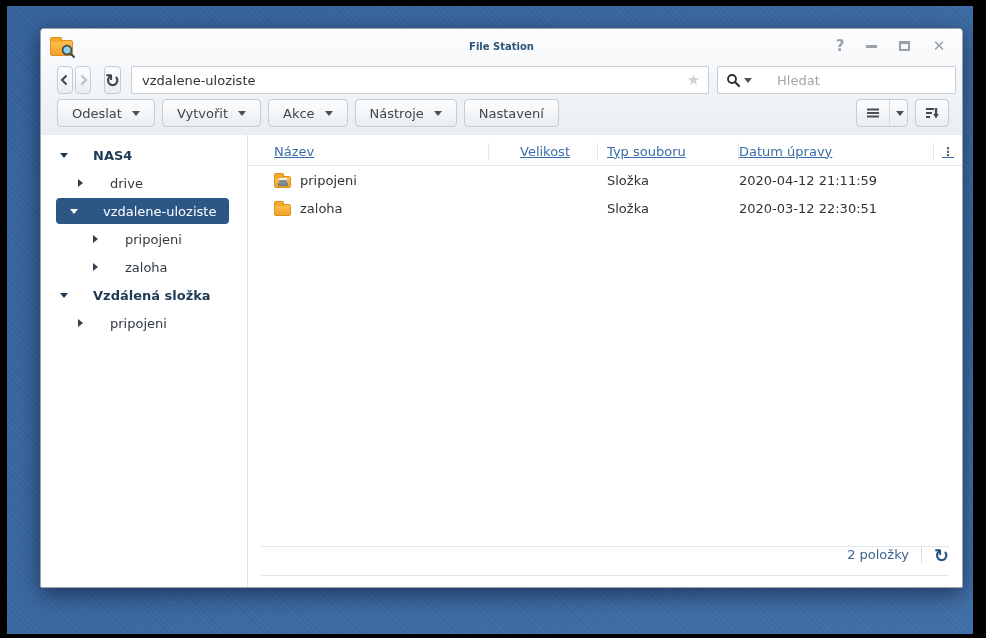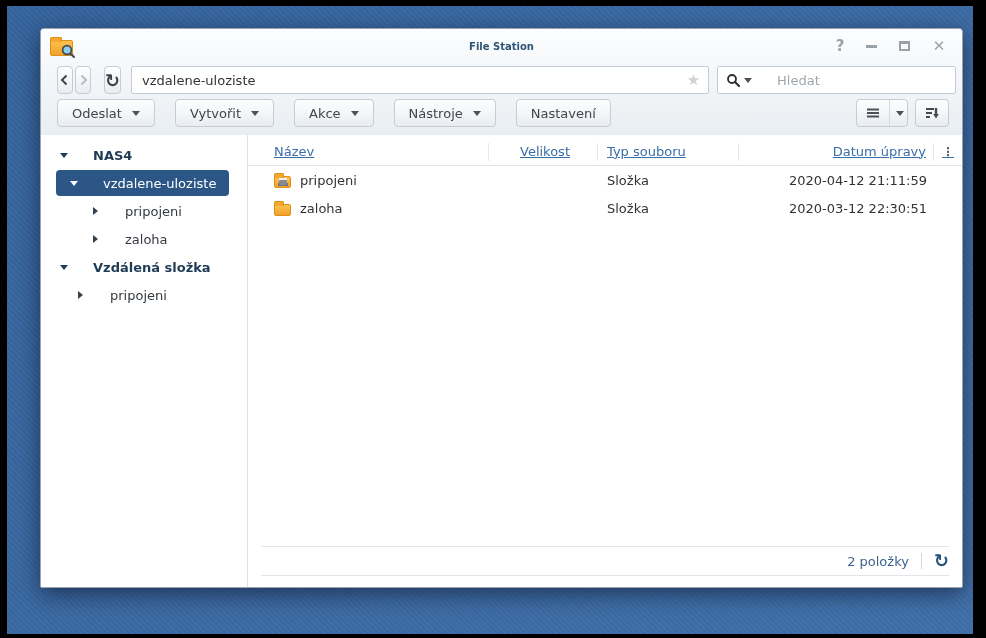--- a/index.html
+++ b/index.html
@@ -88,21 +88,21 @@
   .searchbox input { flex: 1; border: none; outline: none; font: inherit; color: #333;
                      margin-left: 25px; background: transparent; }
   .searchbox input::placeholder { color: #a0a7ae; }
   .caret-down-small {
     width: 0; height: 0; border-left: 4px solid transparent; border-right: 4px solid transparent;
     border-top: 5px solid #4a5158; margin-left: 3px;
   }
   
   .toolbar { height: 38px; display: flex; align-items: center; padding: 0 13px 6px 16px; }
   .tb-btn {
-    height: 28px; padding: 0 14px; margin-right: 20px;
+    height: 28px; padding: 0 14px; margin-right: 7px;
     border: 1px solid #c5ccd4; border-radius: 4px;
     background: linear-gradient(#fefefe, #e9edf1);
     display: inline-flex; align-items: center; gap: 7px;
     color: #40464d; font-size: 13px; cursor: pointer; white-space: nowrap;
   }
   .tb-spacer { flex: 1; }
   .split-btn { display: flex; margin-right: 7px; border: 1px solid #c5ccd4; border-radius: 4px;
                background: linear-gradient(#fefefe, #e9edf1); height: 28px; }
   .split-main { width: 33px; display: flex; align-items: center; justify-content: center;
                 border-right: 1px solid #d4dade; cursor: pointer; }
@@ -131,29 +131,29 @@
   .bold .caret-exp { border-top-color: #1f3a55; }
   .selected .caret-exp { border-top-color: #fff; }
   
   .main { flex: 1; display: flex; flex-direction: column; min-width: 0; }
   .thead { display: flex; height: 28px; align-items: center; margin-top: 3px;
            border-bottom: 1px solid #e1e6ea; color: #3a6ea8; text-decoration: underline; }
   .th { height: 18px; line-height: 18px; border-right: 1px solid #e4e8ec; cursor: pointer; }
   .col-name { width: 241px; padding-left: 26px; }
   .col-size { width: 109px; text-align: right; padding-right: 27px; }
   .col-type { width: 141px; padding-left: 9px; }
-  .col-mod  { flex: 1; text-align: right; padding-right: 7px; }
+  .col-mod  { flex: 1; text-align: left; padding-right: 7px; }
   .col-opt  { width: 28px; text-align: center; border-right: none; color: #5c6670;
               font-weight: bold; font-size: 12px; }
   .trow { display: flex; height: 28px; align-items: center; color: #333; cursor: pointer; }
   .trow .col-name { display: flex; align-items: center; gap: 9px; }
   .rows { flex: 1; }
   
   .statusbar { height: 30px; margin: 0 13px 11px 13px; border-top: 1px solid #e1e6ea;
-               border-bottom: 1px solid #e1e6ea; display: flex; align-items: center;
+               border-bottom: 1px solid #e1e6ea; display: flex; align-items: flex-start;
                justify-content: flex-end; color: #3e6390; }
   .status-sep { width: 1px; height: 16px; background: #d5dade; margin: 0 12px; }
   .status-refresh { color: #23527c; font-size: 18px; font-weight: bold; cursor: pointer;
                     line-height: 1; }
   svg { display: block; }
 </style>
 </head>
 <body>
 
 <div class="desktop">
@@ -256,20 +256,26 @@
     </div>
 
     <div class="body-area">
 
       <div class="sidebar">
         <div class="tree-item lvl0 bold">
           <span class="tw">
               <span class="caret-exp"></span>
             </span>
           <span>NAS4</span>
+        </div>
+        <div class="tree-item lvl1">
+          <span class="tw">
+              <span class="caret-col"></span>
+            </span>
+          <span>drive</span>
         </div>
         <div class="tree-item selected">
           <span class="tw">
               <span class="caret-exp"></span>
             </span>
           <span>vzdalene-uloziste</span>
         </div>
         <div class="tree-item lvl2">
           <span class="tw">
               <span class="caret-col"></span>

